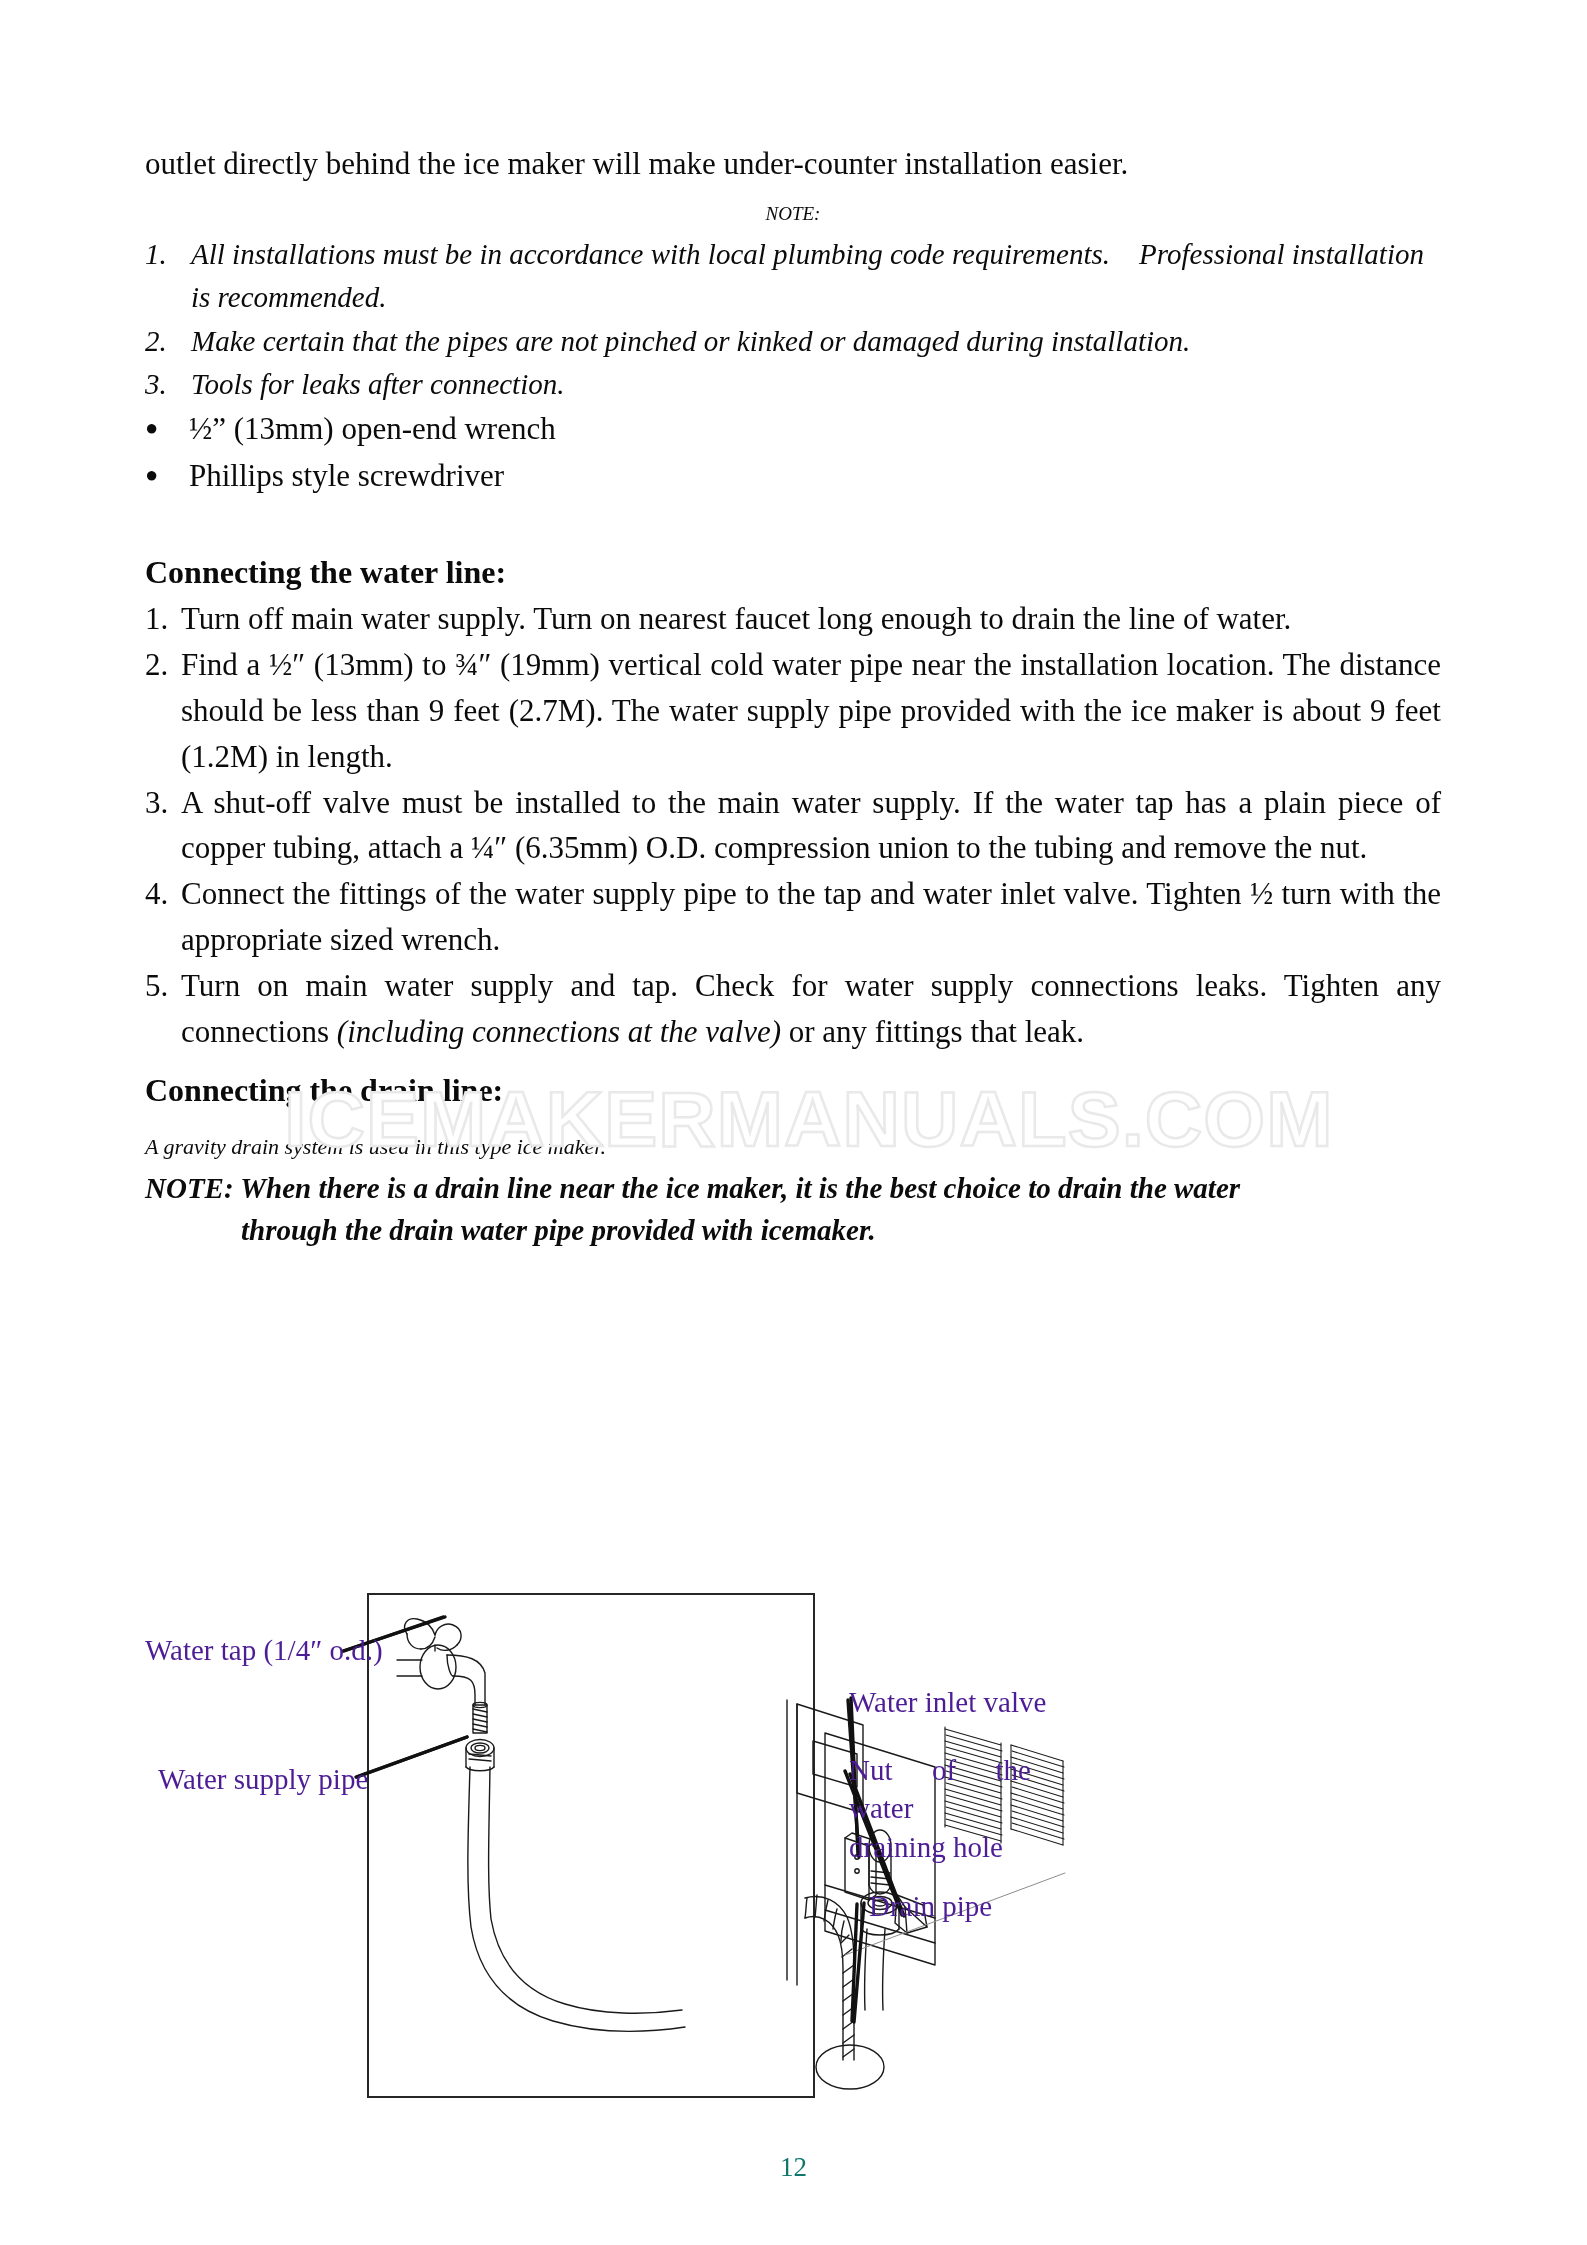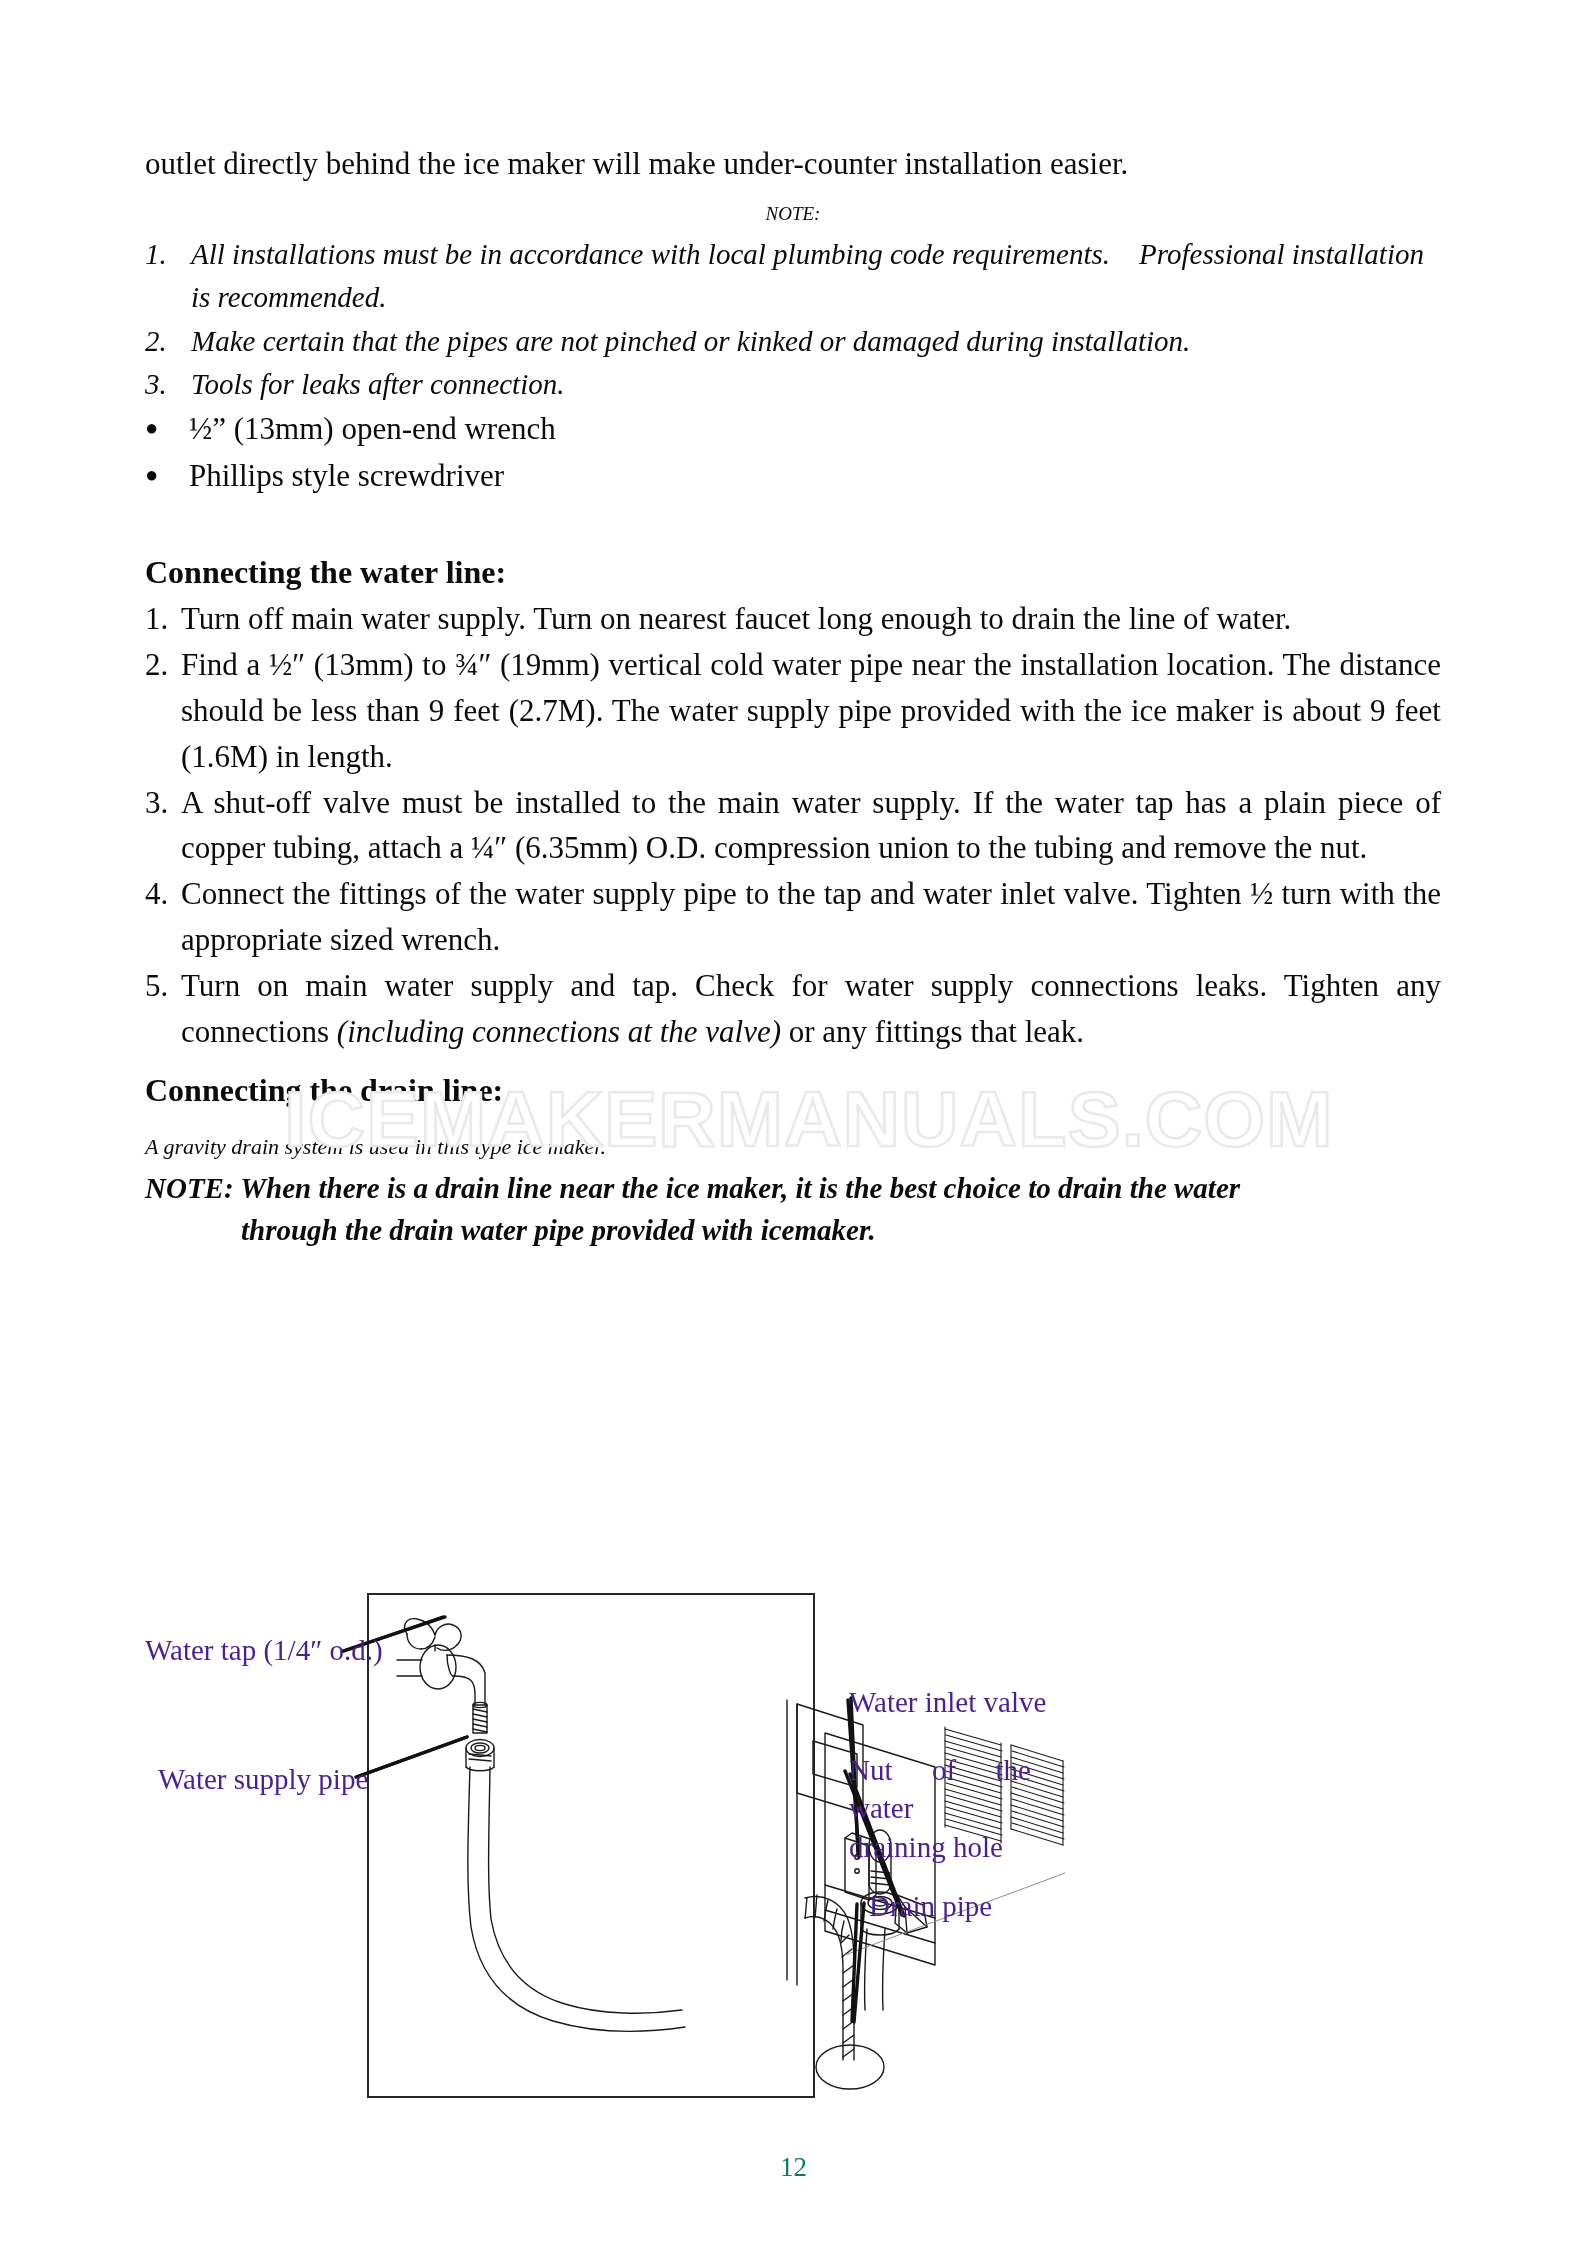--- a/index.html
+++ b/index.html
@@ -235,21 +235,21 @@
 
     <h3 class="sec">Connecting the water line:</h3>
 
     <ol class="steps">
       <li>
         <span class="n">1.</span>
         <span class="t">Turn off main water supply. Turn on nearest faucet long enough to drain the line of water.</span>
       </li>
       <li>
         <span class="n">2.</span>
-        <span class="t">Find a ½″ (13mm) to ¾″ (19mm) vertical cold water pipe near the installation location.  The distance should be less than 9 feet (2.7M).  The water supply pipe provided with the ice maker is about 9 feet (1.6M) in length.</span>
+        <span class="t">Find a ½″ (13mm) to ¾″ (19mm) vertical cold water pipe near the installation location.  The distance should be less than 9 feet (2.7M).  The water supply pipe provided with the ice maker is about 9 feet (1.2M) in length.</span>
       </li>
       <li>
         <span class="n">3.</span>
         <span class="t">A shut-off valve must be installed to the main water supply. If the water tap has a plain piece of copper tubing, attach a ¼″ (6.35mm) O.D. compression union to the tubing and remove the nut.</span>
       </li>
       <li>
         <span class="n">4.</span>
         <span class="t">Connect the fittings of the water supply pipe to the tap and water inlet valve. Tighten ½ turn with the appropriate sized wrench.</span>
       </li>
       <li>

